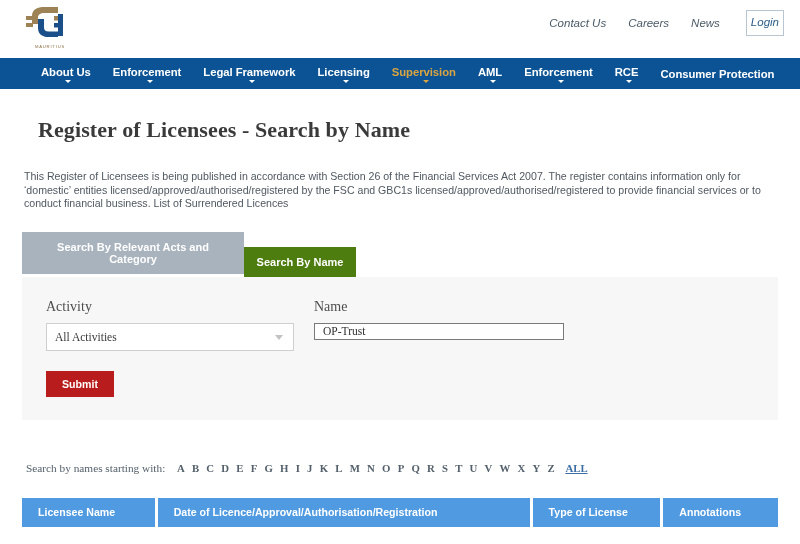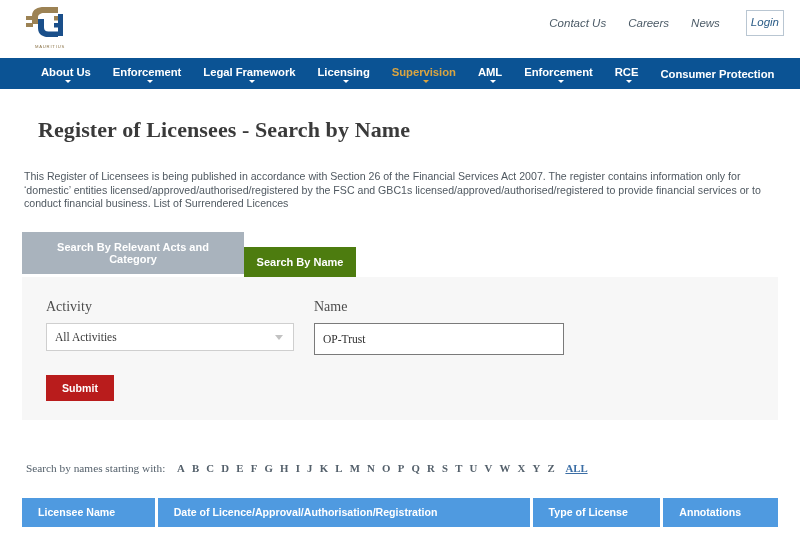--- a/index.html
+++ b/index.html
@@ -155,21 +155,21 @@
     cursor: pointer;
   }
   .select-arrow {
     position: absolute; right: 10px; top: 11px;
     width: 0; height: 0;
     border-left: 4.5px solid transparent;
     border-right: 4.5px solid transparent;
     border-top: 5px solid #c2c2c2;
   }
   .text-box {
-    width: 250px; height: 32px;
+    width: 250px; height: 17px;
     background: #ffffff;
     border: 1px solid #7a7a7a;
     display: flex; align-items: center;
     padding: 4px 8px;
     font-family: "Liberation Serif", serif;
     font-size: 11.5px;
     color: #2f2f2f;
     cursor: text;
   }
   .gap { width: 20px; }

